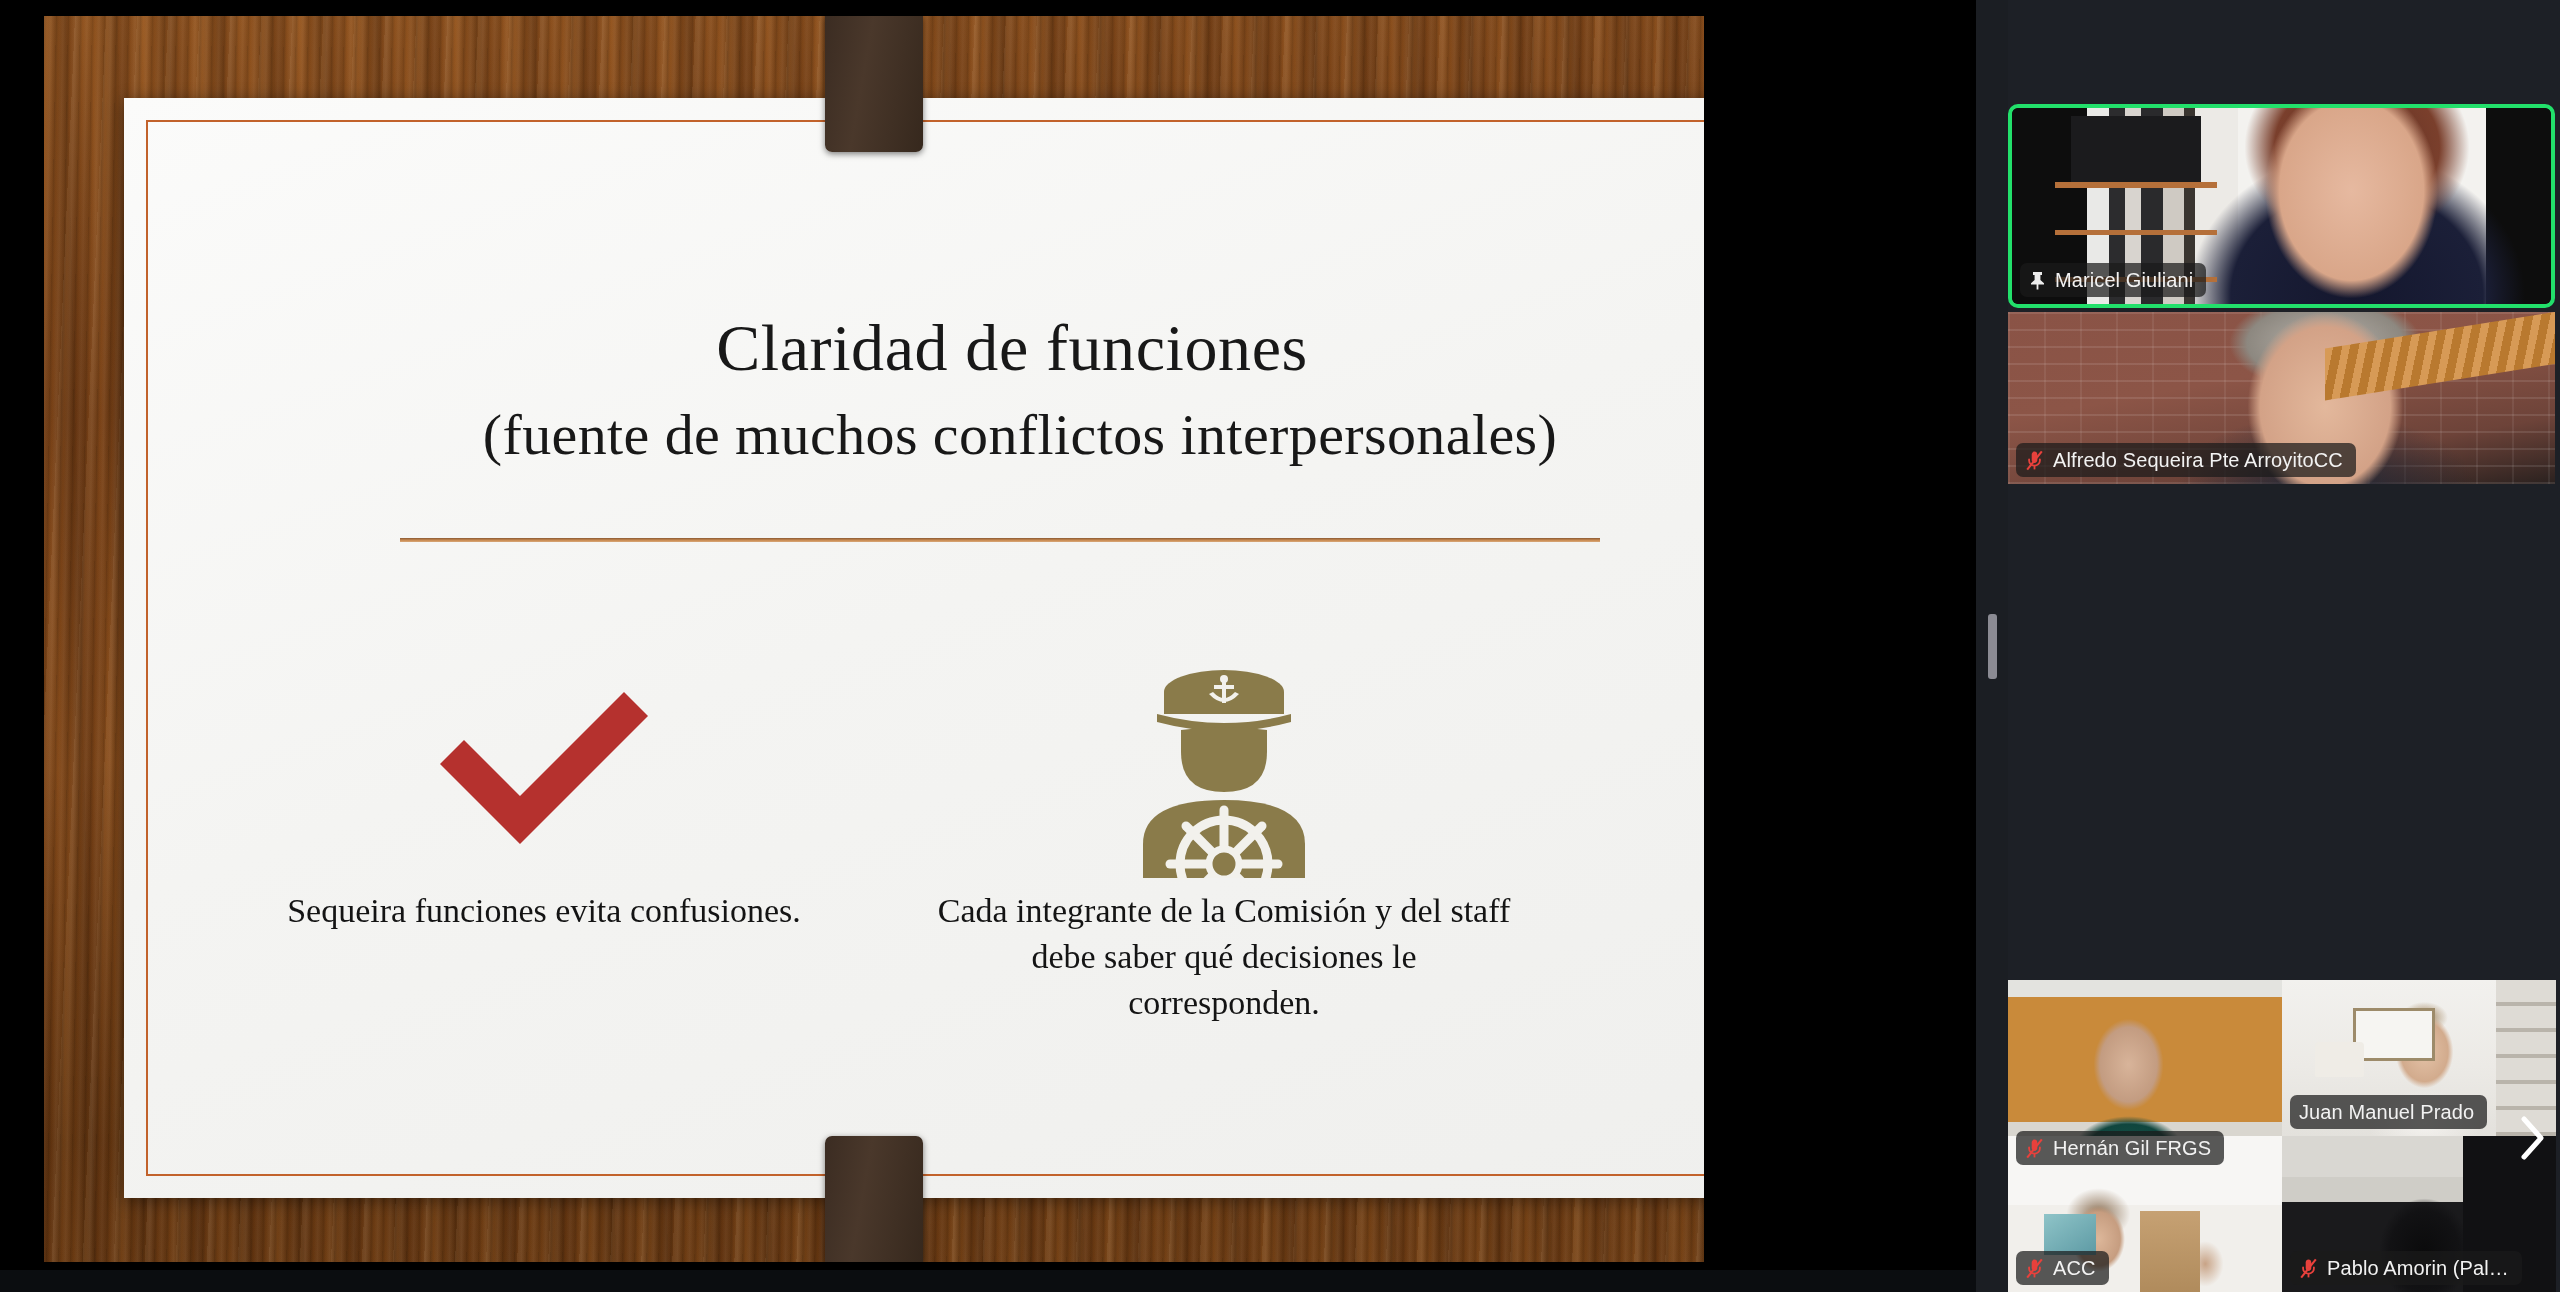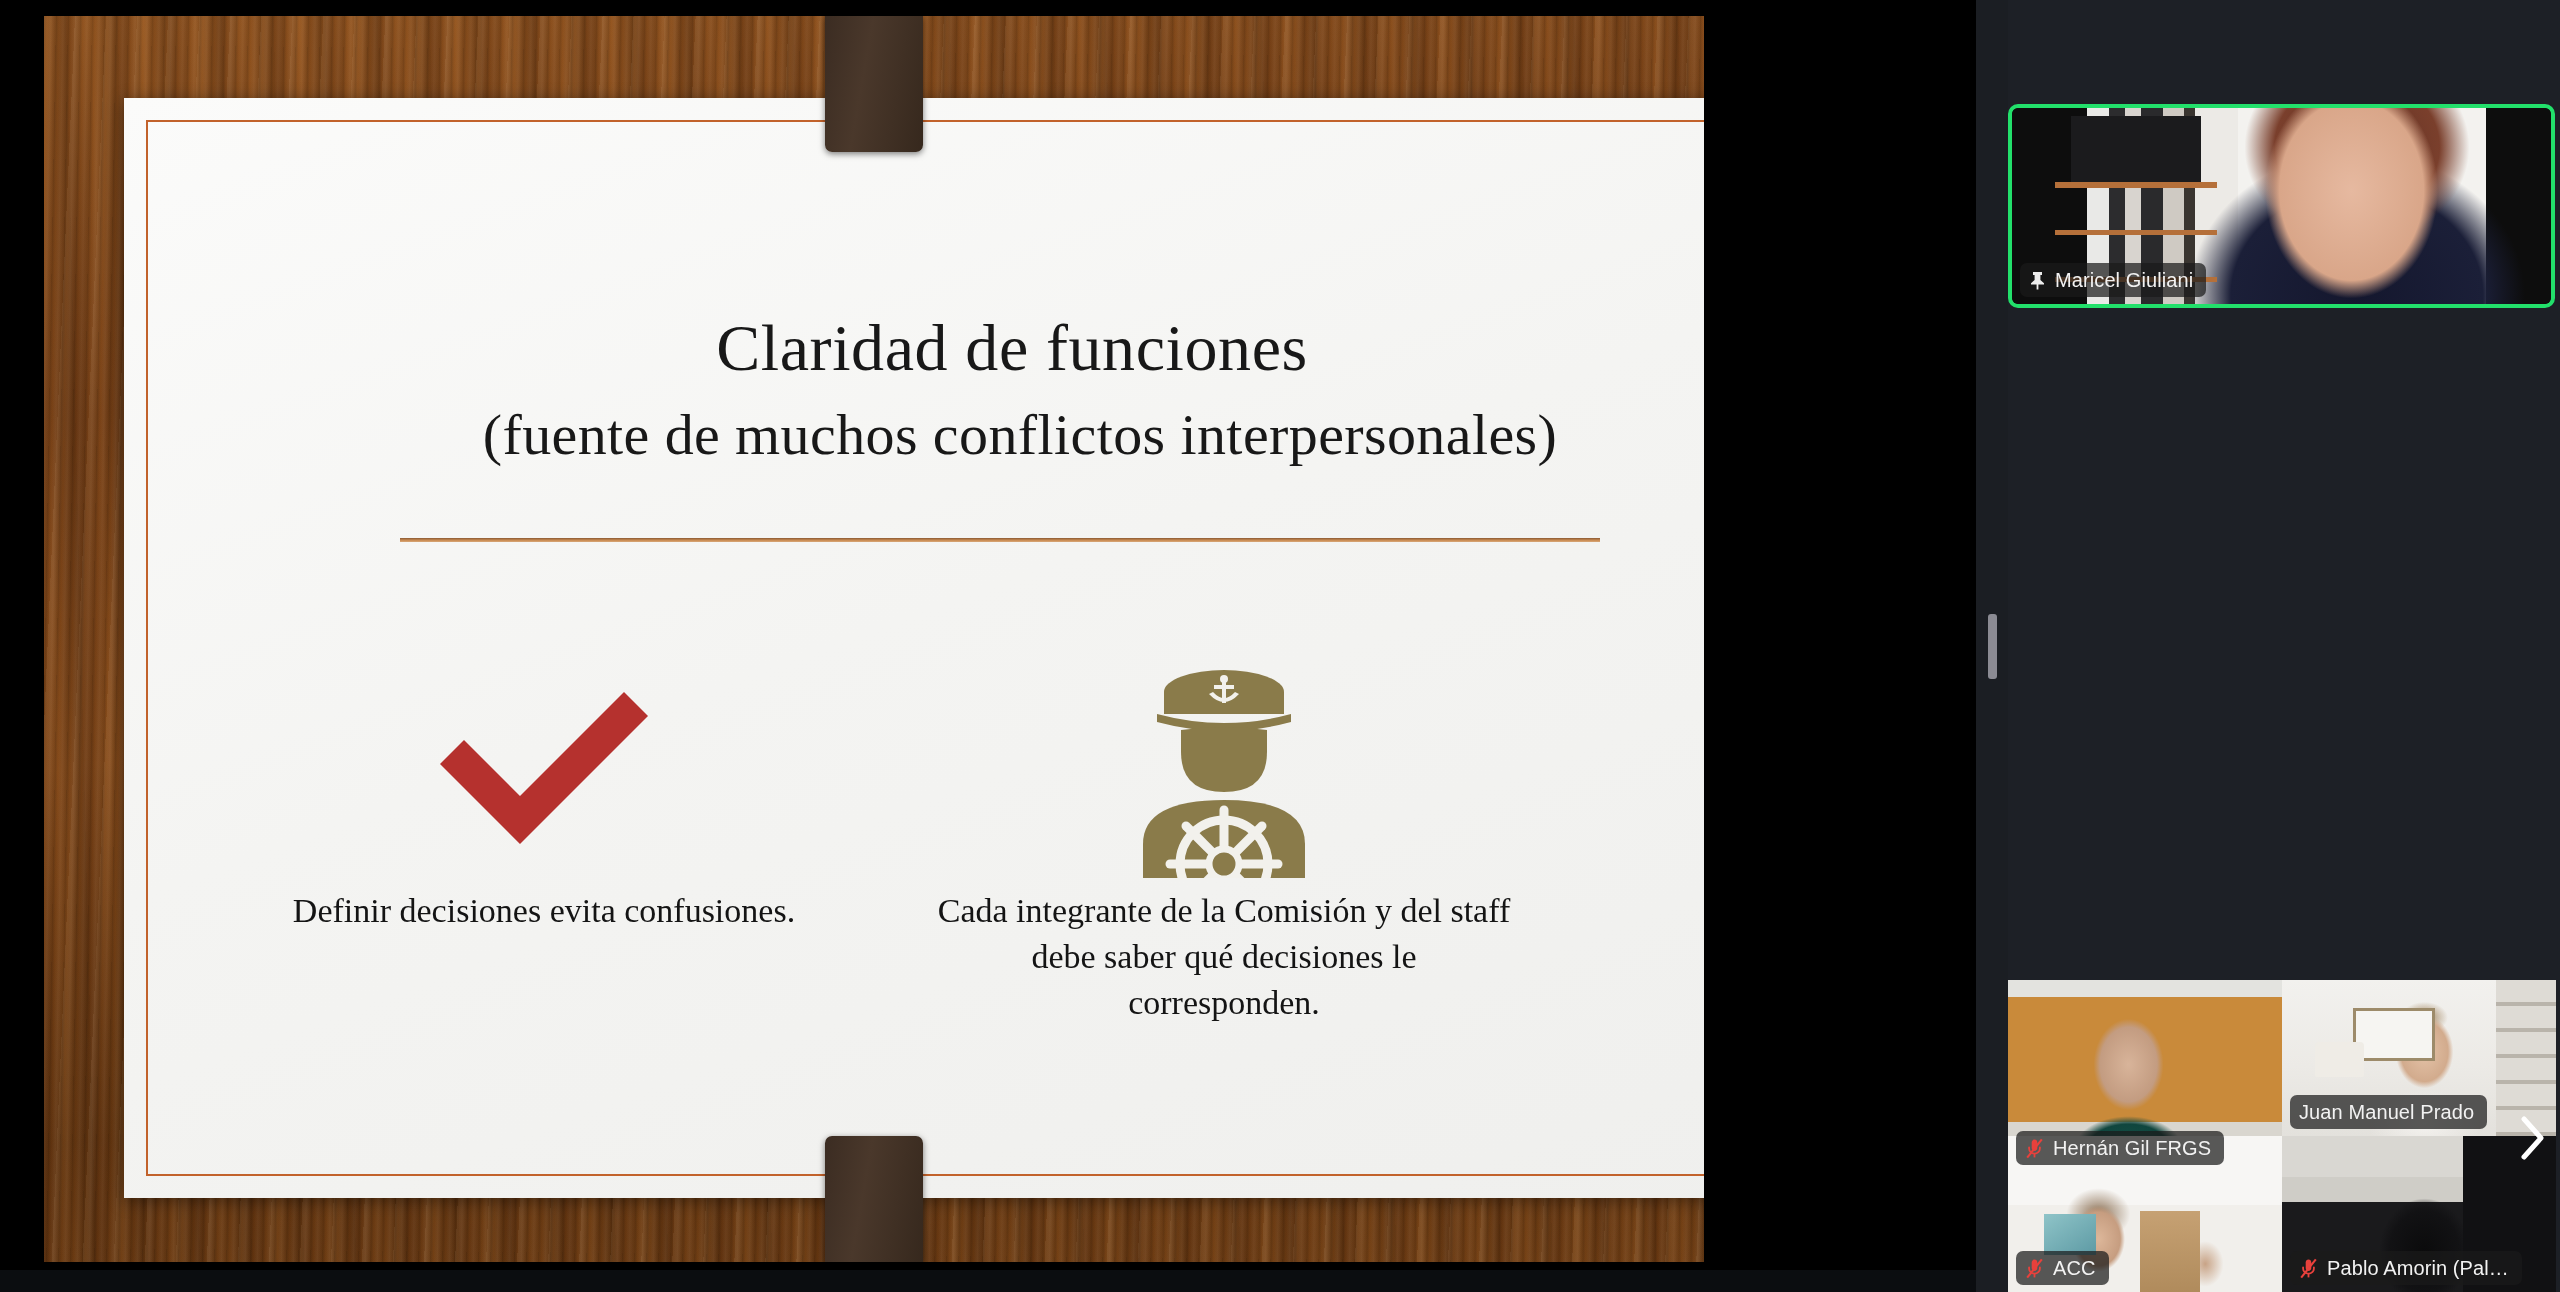--- a/index.html
+++ b/index.html
@@ -338,21 +338,21 @@
             <div class="slide-subtitle">(fuente de muchos conflictos interpersonales)</div>
 
             <div class="title-rule"></div>
 
             <div class="col col-left">
               <div class="icon-box">
                 <svg width="220" height="175" viewBox="0 0 220 175">
                   <path d="M6 78 L30 54 L86 110 L190 6 L214 30 L86 158 Z" fill="#b5312e"></path>
                 </svg>
               </div>
-              <div class="col-caption">Definir decisiones evita confusiones.</div>
+              <div class="col-caption">Sequeira funciones evita confusiones.</div>
             </div>
 
             <div class="col col-right">
               <div class="icon-box">
                 <svg width="190" height="210" viewBox="0 0 190 210">
 
                   <ellipse cx="95" cy="24" rx="60" ry="22" fill="#8a7b4a"></ellipse>
                   <rect x="35" y="24" width="120" height="22" fill="#8a7b4a"></rect>
 
                   <g fill="#f2f1ec">
@@ -407,20 +407,37 @@
         </div>
       </div>
       <div class="badge">
         <svg class="pin-ico" width="17" height="19" viewBox="0 0 17 19">
           <path d="M4 1 H13 V4 H11.4 V9 L15 12.2 V13.6 H9.4 V18.4 H7.6 V13.6 H2 V12.2 L5.6 9 V4 H4 Z" fill="#ededed"></path>
         </svg>
         <span class="label">Maricel Giuliani</span>
       </div>
     </div>
 
+    <div class="tile" style="left:0px; top:312px; width:547px; height:172px;">
+      <div class="feed">
+        <div class="scene sc-alfredo">
+          <div class="ceiling"></div>
+        </div>
+      </div>
+      <div class="badge">
+        <svg class="mic-muted" width="19" height="21" viewBox="0 0 19 21">
+          <path d="M9.5 1.6 C7.9 1.6 6.7 2.9 6.7 4.4 V10.1 C6.7 11.7 7.9 13 9.5 13
+                   C11.1 13 12.3 11.7 12.3 10.1 V4.4 C12.3 2.9 11.1 1.6 9.5 1.6 Z" fill="#e8413c"></path>
+          <path d="M4.1 9.3 V10.4 C4.1 13.3 6.5 15.7 9.5 15.7 C12.5 15.7 14.9 13.3 14.9 10.4 V9.3" stroke="#e8413c" stroke-width="1.8" fill="none" stroke-linecap="round"></path>
+          <rect x="8.6" y="15.6" width="1.8" height="3.8" fill="#e8413c"></rect>
+          <line x1="2.2" y1="19.6" x2="16.8" y2="1.4" stroke="#e8413c" stroke-width="2.1"></line>
+        </svg>
+        <span class="label">Alfredo Sequeira Pte ArroyitoCC</span>
+      </div>
+    </div>
 
     <div class="tile" style="left:0px; top:980px; width:274px; height:192px;">
       <div class="feed">
         <div class="scene sc-hernan"></div>
       </div>
       <div class="badge">
         <svg class="mic-muted" width="19" height="21" viewBox="0 0 19 21">
           <path d="M9.5 1.6 C7.9 1.6 6.7 2.9 6.7 4.4 V10.1 C6.7 11.7 7.9 13 9.5 13
                    C11.1 13 12.3 11.7 12.3 10.1 V4.4 C12.3 2.9 11.1 1.6 9.5 1.6 Z" fill="#e8413c"></path>
           <path d="M4.1 9.3 V10.4 C4.1 13.3 6.5 15.7 9.5 15.7 C12.5 15.7 14.9 13.3 14.9 10.4 V9.3" stroke="#e8413c" stroke-width="1.8" fill="none" stroke-linecap="round"></path>

